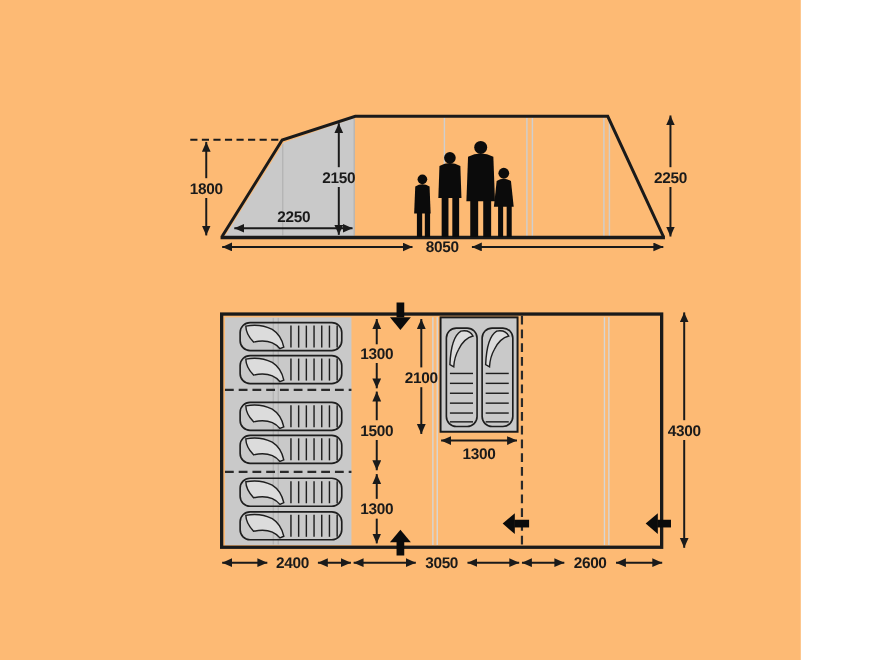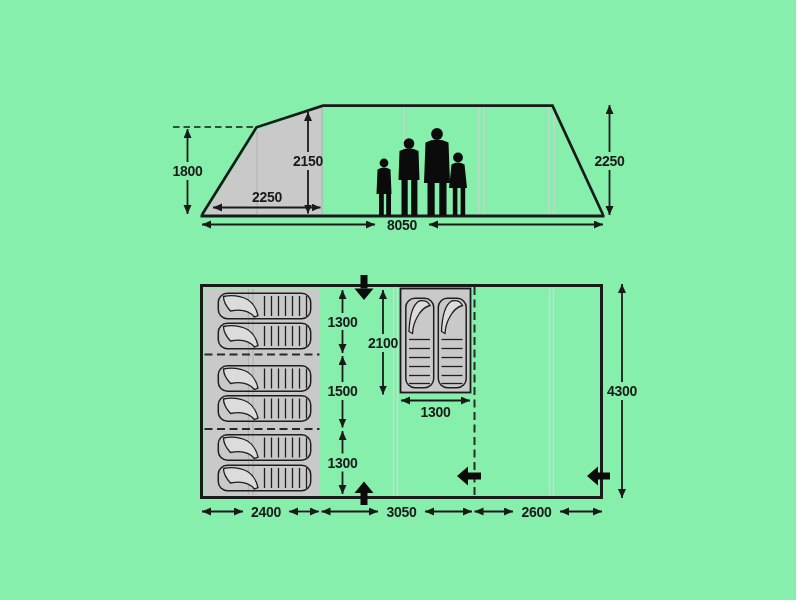--- a/index.html
+++ b/index.html
@@ -1,16 +1,16 @@
 <!DOCTYPE html>
 <html><head>
 <meta charset="utf-8">
 <style>
   html,body{margin:0;padding:0;background:#ffffff;}
-  .stage{position:relative;width:796px;height:600px;background:#86efac;overflow:hidden;}
+  .stage{position:relative;width:728px;height:600px;background:#fdba74;overflow:hidden;}
   svg{display:block;}
   .dim-line{stroke:#1a1a1a;stroke-width:1.8;fill:none;}
   .outline{stroke:#1a1a1a;stroke-width:2.7;fill:none;stroke-linejoin:miter;}
   .ground{stroke:#1a1a1a;stroke-width:3.2;}
   .border{stroke:#1a1a1a;stroke-width:3;fill:none;}
   .dash{stroke:#2a2a2a;stroke-width:2;stroke-dasharray:8 4.5;fill:none;}
   .dashline{stroke:#1a1a1a;stroke-width:1.7;stroke-dasharray:6.5 4;}
   .pole-w{stroke:#d6d6d6;stroke-width:1.3;}
   .pole-g{stroke:#b5b5b5;stroke-width:1.3;}
   .pole-e{stroke:#cfcfcf;stroke-width:1.3;}

